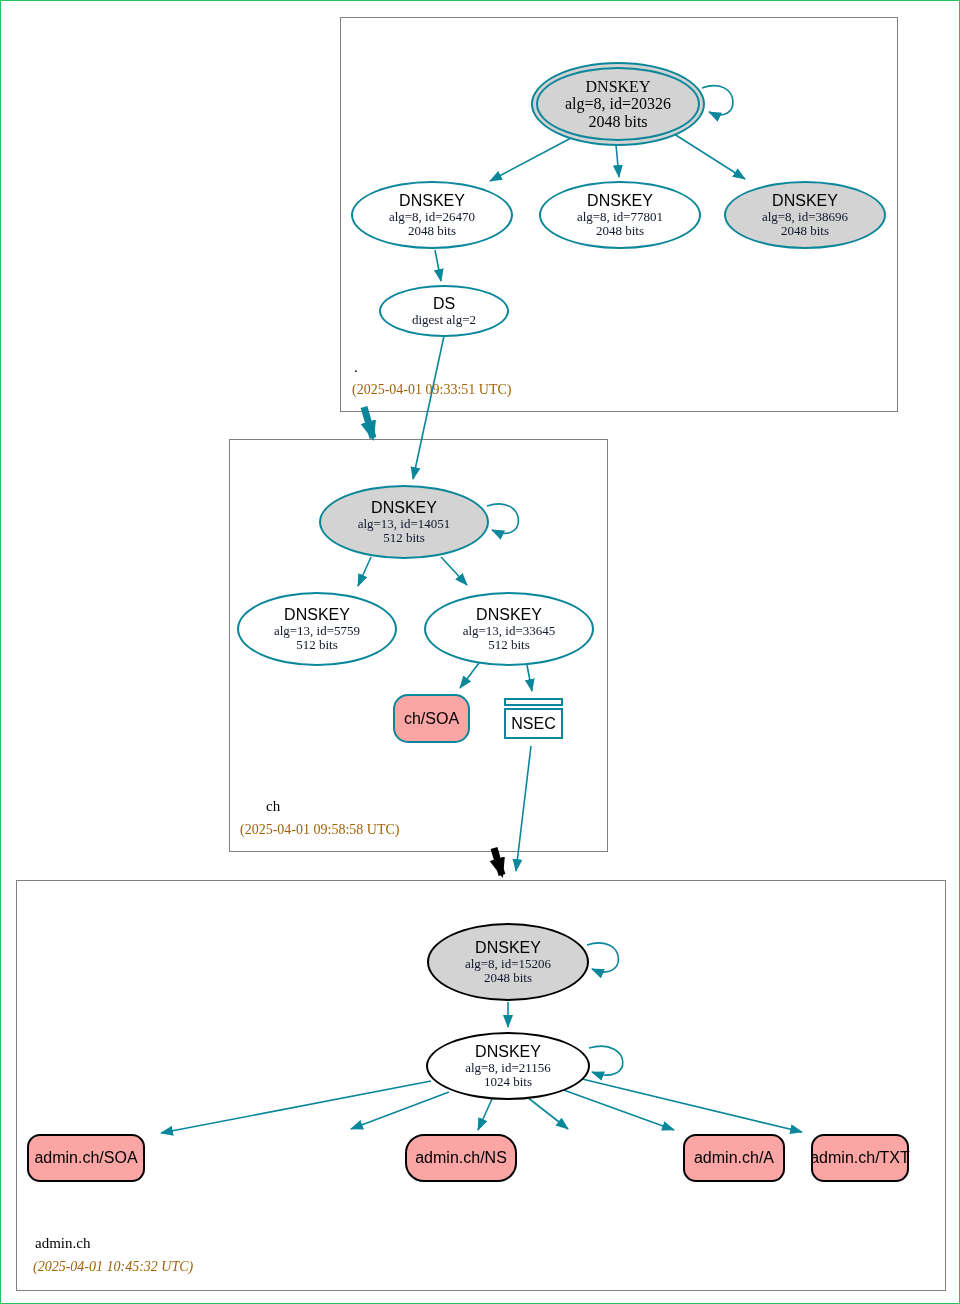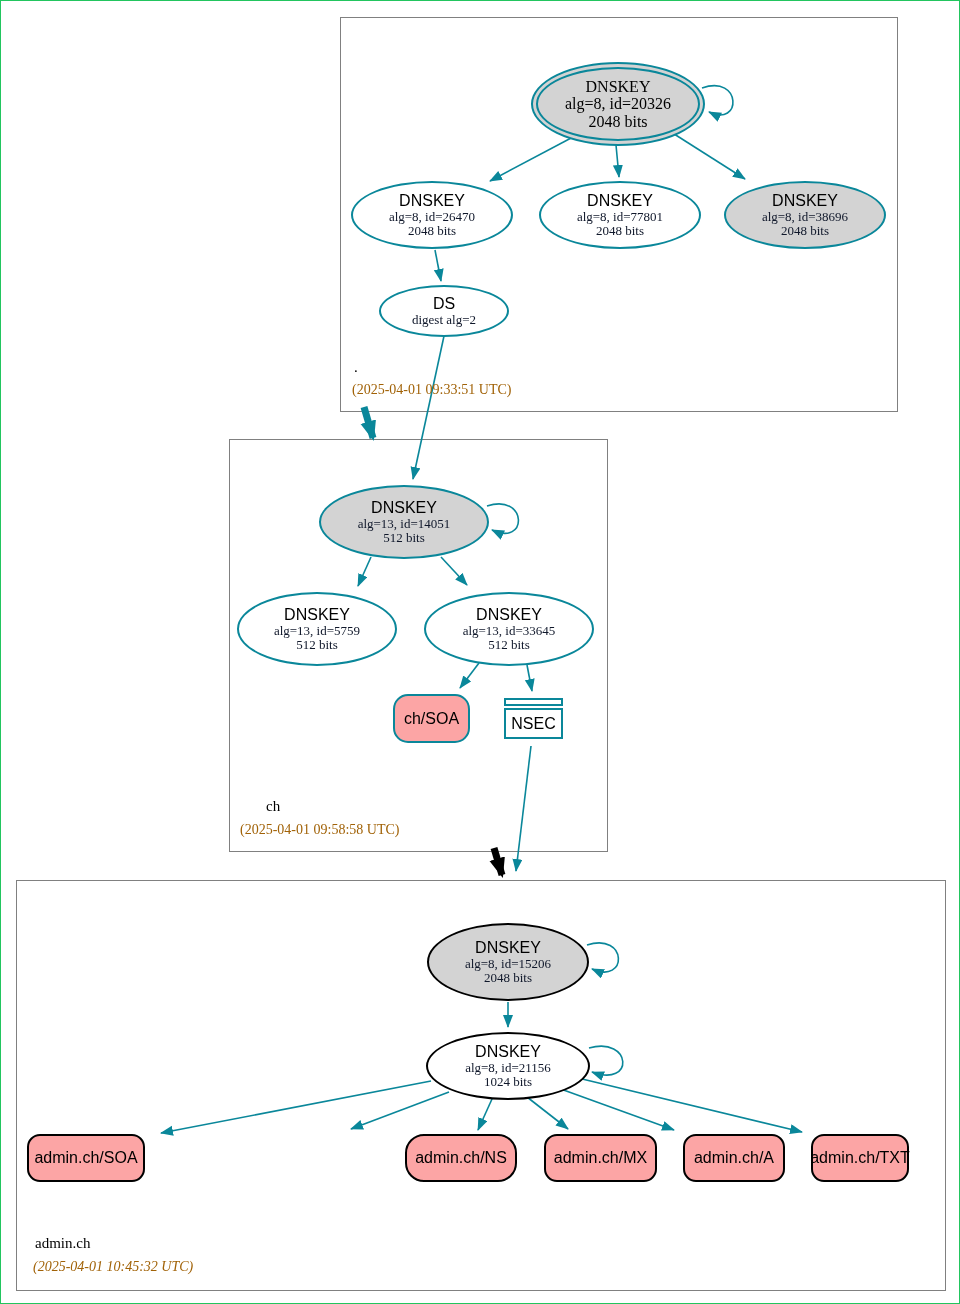--- a/index.html
+++ b/index.html
@@ -142,23 +142,20 @@
     <span class="t">DNSKEY</span>
     <span class="s">alg=8, id=21156</span>
     <span class="s">1024 bits</span>
   </div>
   <div class="node rbox" style="left:26px;top:1133px;width:118px;height:48px;">
     <span>admin.ch/SOA</span>
   </div>
   <div class="node rbox" style="left:404px;top:1133px;width:112px;height:48px;border-radius:19px;">
     <span>admin.ch/NS</span>
   </div>
-  <div class="node rbox" style="left:543px;top:1133px;width:113px;height:48px;">
-    <span>admin.ch/MX</span>
-  </div>
   <div class="node rbox" style="left:682px;top:1133px;width:102px;height:48px;">
     <span>admin.ch/A</span>
   </div>
   <div class="node rbox" style="left:810px;top:1133px;width:98px;height:48px;">
     <span>admin.ch/TXT</span>
   </div>
   <div class="zlabel" style="left:34px;top:1234px;">admin.ch</div>
   <div class="zts" style="left:32px;top:1258px;font-style:italic;">(2025-04-01 10:45:32 UTC)</div>
 
 </div>

